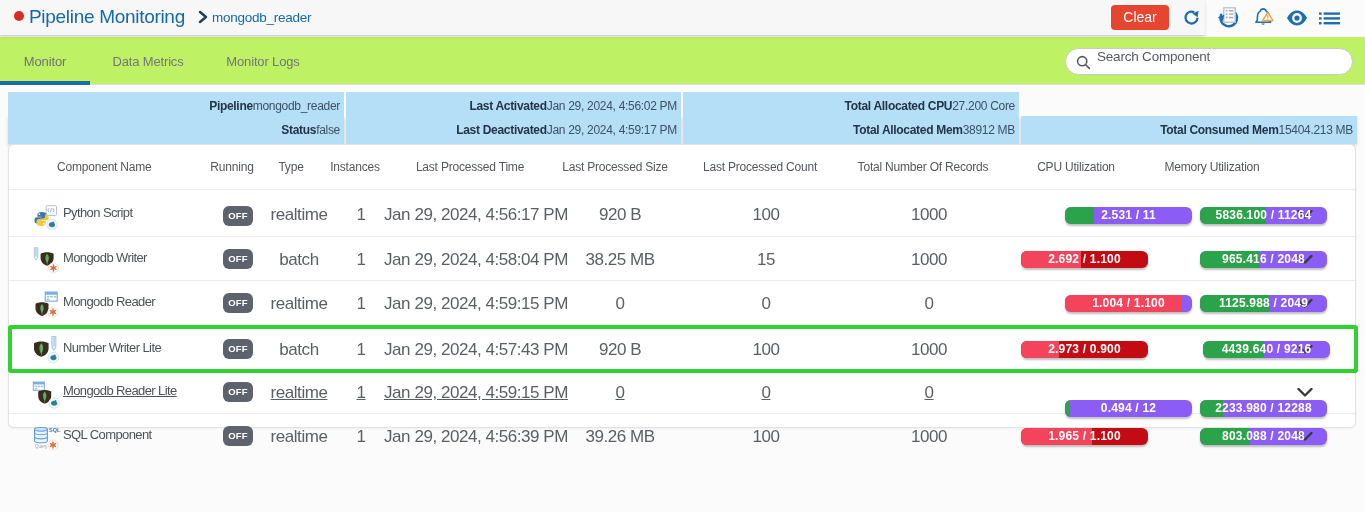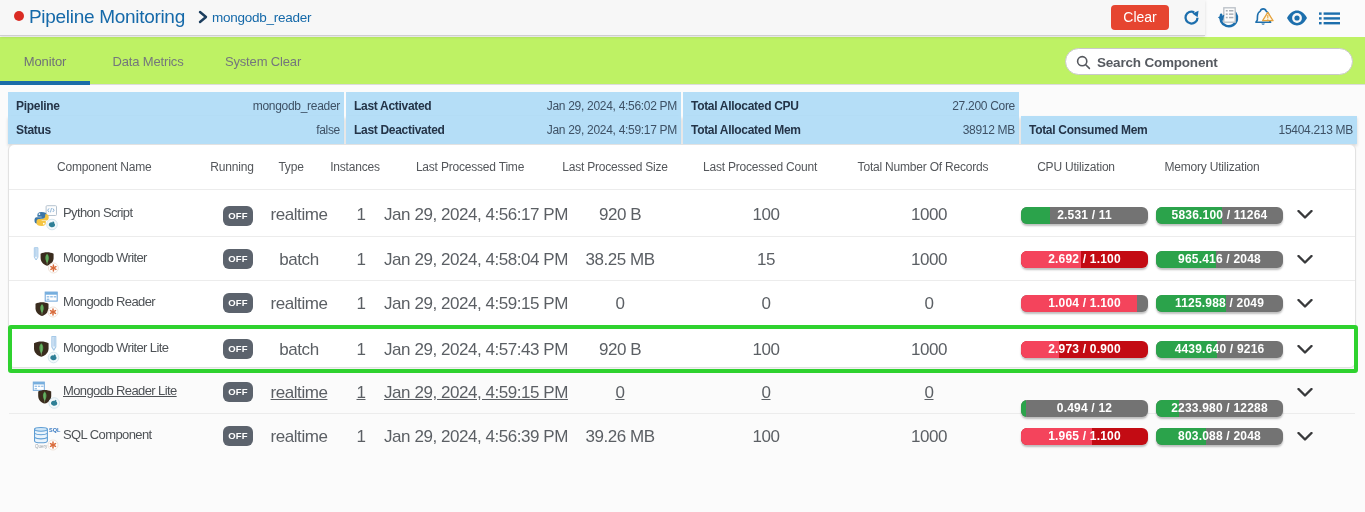--- a/index.html
+++ b/index.html
@@ -13,31 +13,31 @@
 #title { position:absolute; left:29px; top:6px; font-size:19px; color:#1569a9; letter-spacing:-0.3px; }
 #crumb { position:absolute; left:212px; top:10px; font-size:13.5px; color:#1569a9; letter-spacing:-0.25px; }
 #clearbtn { position:absolute; left:1111px; top:5px; width:58px; height:25px; background:#e64530; border-radius:4px; color:#fff; font-size:14px; text-align:center; line-height:25px; }
 .hic { position:absolute; top:0; }
 
 
 #tabs { position:absolute; top:37px; left:0; width:1365px; height:48px; background:#bef264; border-bottom:1px solid #dcdcdc; z-index:4; }
 .tab { position:absolute; top:17px; font-size:13px; letter-spacing:-0.15px; color:#74777c; transform:translateX(-50%); white-space:nowrap; }
 #underline { position:absolute; left:0; bottom:-1px; width:90px; height:4px; background:#1b6ca8; }
 #search { position:absolute; left:1065px; top:11px; width:288px; height:27px; background:#fff; border:1px solid #c9c9c9; border-radius:14px; }
-#search span { position:absolute; left:31px; top:6px; font-size:13.5px; letter-spacing:-0.2px; color:#565a60;font-weight:bold; }
+#search span { position:absolute; left:31px; top:0; font-size:13.5px; letter-spacing:-0.2px; color:#565a60; }
 
 
 .brow { position:absolute; left:0; width:1365px; height:22px; }
-.bcell { position:absolute; top:0; height:28px; background:#b5def7; display:flex; justify-content:space-between; align-items:center; padding:0 4px 0 8px; font-size:12px; letter-spacing:-0.3px; }
+.bcell { position:absolute; top:0; height:28px; background:#b5def7; display:flex; justify-content:flex-end; align-items:center; padding:0 4px 0 8px; font-size:12px; letter-spacing:-0.3px; }
 .bcell b { color:#243448; font-weight:700; }
 .bcell span { color:#3e5165; }
 #brow2 .bcell { box-shadow:0 2px 3px rgba(0,0,0,.15); }
 
 
-#card { position:absolute; left:8px; top:144px; width:1348px; height:224px; background:#fff; border:1px solid #e2e2e2; border-radius:6px; box-shadow:0 1px 2px rgba(0,0,0,.05); }
+#card { position:absolute; left:8px; top:144px; width:1348px; height:284px; background:#fff; border:1px solid #e2e2e2; border-radius:6px; box-shadow:0 1px 2px rgba(0,0,0,.05); }
 #thead { position:absolute; left:0; top:0; width:1346px; height:45px; border-bottom:1px solid #ececec; }
 .th { position:absolute; top:15px; font-size:12px; letter-spacing:-0.2px; color:#54575b; transform:translateX(-50%); white-space:nowrap; }
 .row { position:absolute; left:0; width:1346px; height:44px; border-bottom:1px solid #ececec; }
 .row.last { border-bottom:none; }
 .row.hl { height:48px; border:4px solid #2fd22f; border-radius:3px; left:-1px; width:1350px; }
 .hl > * { margin-left:-3px; }
 .icon { position:absolute; left:23px; top:10px; width:30px; height:30px; overflow:visible; }
 .hl .icon { top:6px; }
 .r1 .icon { top:15px; } .r1 .cname, .r1 .cell { top:15px; } .r1 .off { top:16px; } .r1 .bar { top:17px; } .r1 .chev { top:20px; }
 .short .icon { top:5px; } .short .cname, .short .cell { top:10px;text-decoration:underline; } .short .off { top:9px; } .short .bar { top:27px; } .short .chev { top:15px; }
@@ -46,21 +46,21 @@
 .off { position:absolute; left:214px; top:12px; width:30px; height:20px; background:#5c636d; border-radius:6px; color:#fff; font-size:9.5px; font-weight:700; text-align:center; line-height:20px; letter-spacing:0.2px; }
 .hl .off { top:10px; }
 .cell { position:absolute; top:13px; font-size:17px; letter-spacing:-0.45px; color:#5b5f64; transform:translateX(-50%); white-space:nowrap; }
 .hl .cell { top:11px; }
 .bar { position:absolute; top:14px; width:127px; height:17px; border-radius:6px; overflow:hidden; font-size:12px; letter-spacing:-0.35px; font-weight:700; color:#fff; text-align:center; line-height:17px; box-shadow:0 2px 2px rgba(0,0,0,.25); }
 .hl .bar { top:12px; }
 .bar .fill { position:absolute; left:0; top:0; bottom:0; }
 .bar span { position:relative; z-index:2; letter-spacing:0.2px; }
 .cpu { left:1012px; }
 .mem { left:1147px; }
-.gbg { background:#737373; }
+.gbg { background:#8b5cf6;margin-left:44px; }
 .rbg { background:#c30b13; }
 .gf { background:#2ba34b; }
 .rf { background:#f4445c; }
 .chev { position:absolute; left:1288px; top:18px; }
 .hl .chev { top:16px; }
 </style>
 </head>
 <body>
 
 <div id="topbar">
@@ -108,21 +108,21 @@
         <rect x="4.6" y="0.4" width="16.4" height="2.4"></rect>
         <rect x="4.6" y="5.2" width="16.4" height="2.4"></rect>
         <rect x="4.6" y="10" width="16.4" height="2.4"></rect>
       </g>
     </svg>
 </div>
 
 <div id="tabs">
   <div class="tab" style="left:45px;color:#6f7277">Monitor</div>
   <div class="tab" style="left:148px">Data Metrics</div>
-  <div class="tab" style="left:263px">System Clear</div>
+  <div class="tab" style="left:263px">Monitor Logs</div>
   <div id="underline"></div>
   <div id="search">
     <svg style="position:absolute;left:10px;top:6px" width="15" height="15" viewBox="0 0 15 15">
         <circle cx="6.2" cy="6.2" r="4.6" fill="none" stroke="#55585e" stroke-width="1.6"></circle>
         <path d="M9.7 9.7 L13.4 13.4" stroke="#55585e" stroke-width="1.6" stroke-linecap="round"></path>
       </svg>
     <span>Search Component</span>
   </div>
 </div>
 
@@ -292,21 +292,21 @@
   </div>
 
   <div class="row hl" style="top:180px">
     <svg class="icon" viewBox="0 0 30 30">
         <use href="#penc" transform="translate(19.3,1) scale(1.1)"></use>
         <g transform="translate(0.9,6.2) scale(1.12)">
           <use href="#mshield"></use>
         </g>
         <use href="#bluec" transform="translate(21.5,22.5)"></use>
       </svg>
-    <div class="cname">Mongodb Writer Lite</div>
+    <div class="cname">Number Writer Lite</div>
     <div class="off">OFF</div>
     <div class="cell" style="left:290px">batch</div>
     <div class="cell" style="left:352px">1</div>
     <div class="cell" style="left:467px">Jan 29, 2024, 4:57:43 PM</div>
     <div class="cell" style="left:611px">920 B</div>
     <div class="cell" style="left:757px">100</div>
     <div class="cell" style="left:920px">1000</div>
     <div class="bar cpu rbg"><div class="fill rf" style="width:30%"></div><span>2.973 / 0.900</span></div>
     <div class="bar mem gbg"><div class="fill gf" style="width:48%"></div><span>4439.640 / 9216</span></div>
     <svg class="chev" width="16" height="9" viewBox="0 0 16 9">

